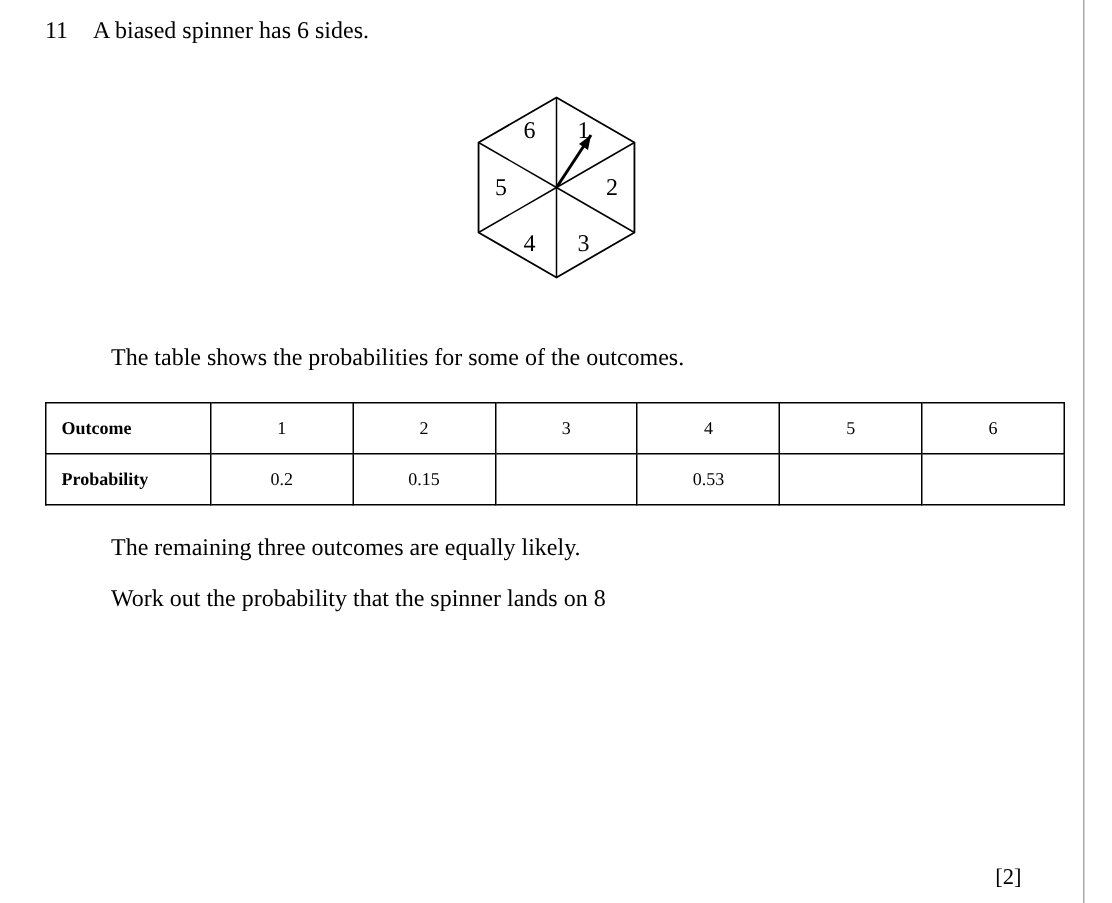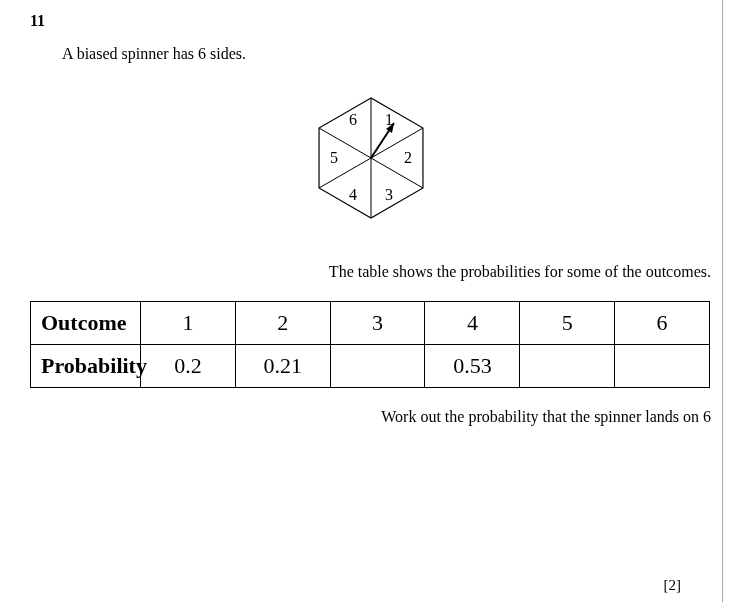--- a/index.html
+++ b/index.html
@@ -16,54 +16,52 @@
       height: 602px;
       position: relative;
       padding: 12px 30px 12px 30px;
     }
     .question-header {
       display: flex;
       gap: 10px;
       margin-bottom: 20px;
     }
     .question-number {
-      font-weight: bold;
+      font-weight: normal;
       min-width: 22px;
     }
     .question-text {
       flex: 1;
-      margin-top: 33px;
     }
     .spinner-container {
       display: flex;
       justify-content: center;
       margin: 10px 0 30px 0;
     }
     .body-text {
       margin-left: 44px;
       margin-bottom: 20px;
-      text-align: right;
     }
     .body-text p {
       margin-bottom: 16px;
     }
     .table-container {
       margin: 0 0 20px 0;
     }
     table {
       border-collapse: collapse;
       width: 680px;
       table-layout: fixed;
     }
     th, td {
       border: 1px solid #000;
       padding: 8px 10px;
       text-align: center;
       font-weight: normal;
-      font-size: 22px;
+      font-size: 12px;
       height: 34px;
     }
     th {
       text-align: left;
       font-weight: bold;
       padding-left: 10px;
       width: 110px;
     }
     .marks {
       position: absolute;
@@ -131,27 +129,28 @@
       <td>1</td>
       <td>2</td>
       <td>3</td>
       <td>4</td>
       <td>5</td>
       <td>6</td>
     </tr>
     <tr>
       <th>Probability</th>
       <td>0.2</td>
-      <td>0.21</td>
+      <td>0.15</td>
       <td></td>
       <td>0.53</td>
       <td></td>
       <td></td>
     </tr>
   </tbody>
     </table>
 </div>
 
 <div class="body-text">
-  <p>Work out the probability that the spinner lands on 6</p>
+  <p>The remaining three outcomes are equally likely.</p>
+  <p>Work out the probability that the spinner lands on 8</p>
 </div>
 
 <div class="marks">[2]</div>
 
 </body></html>

